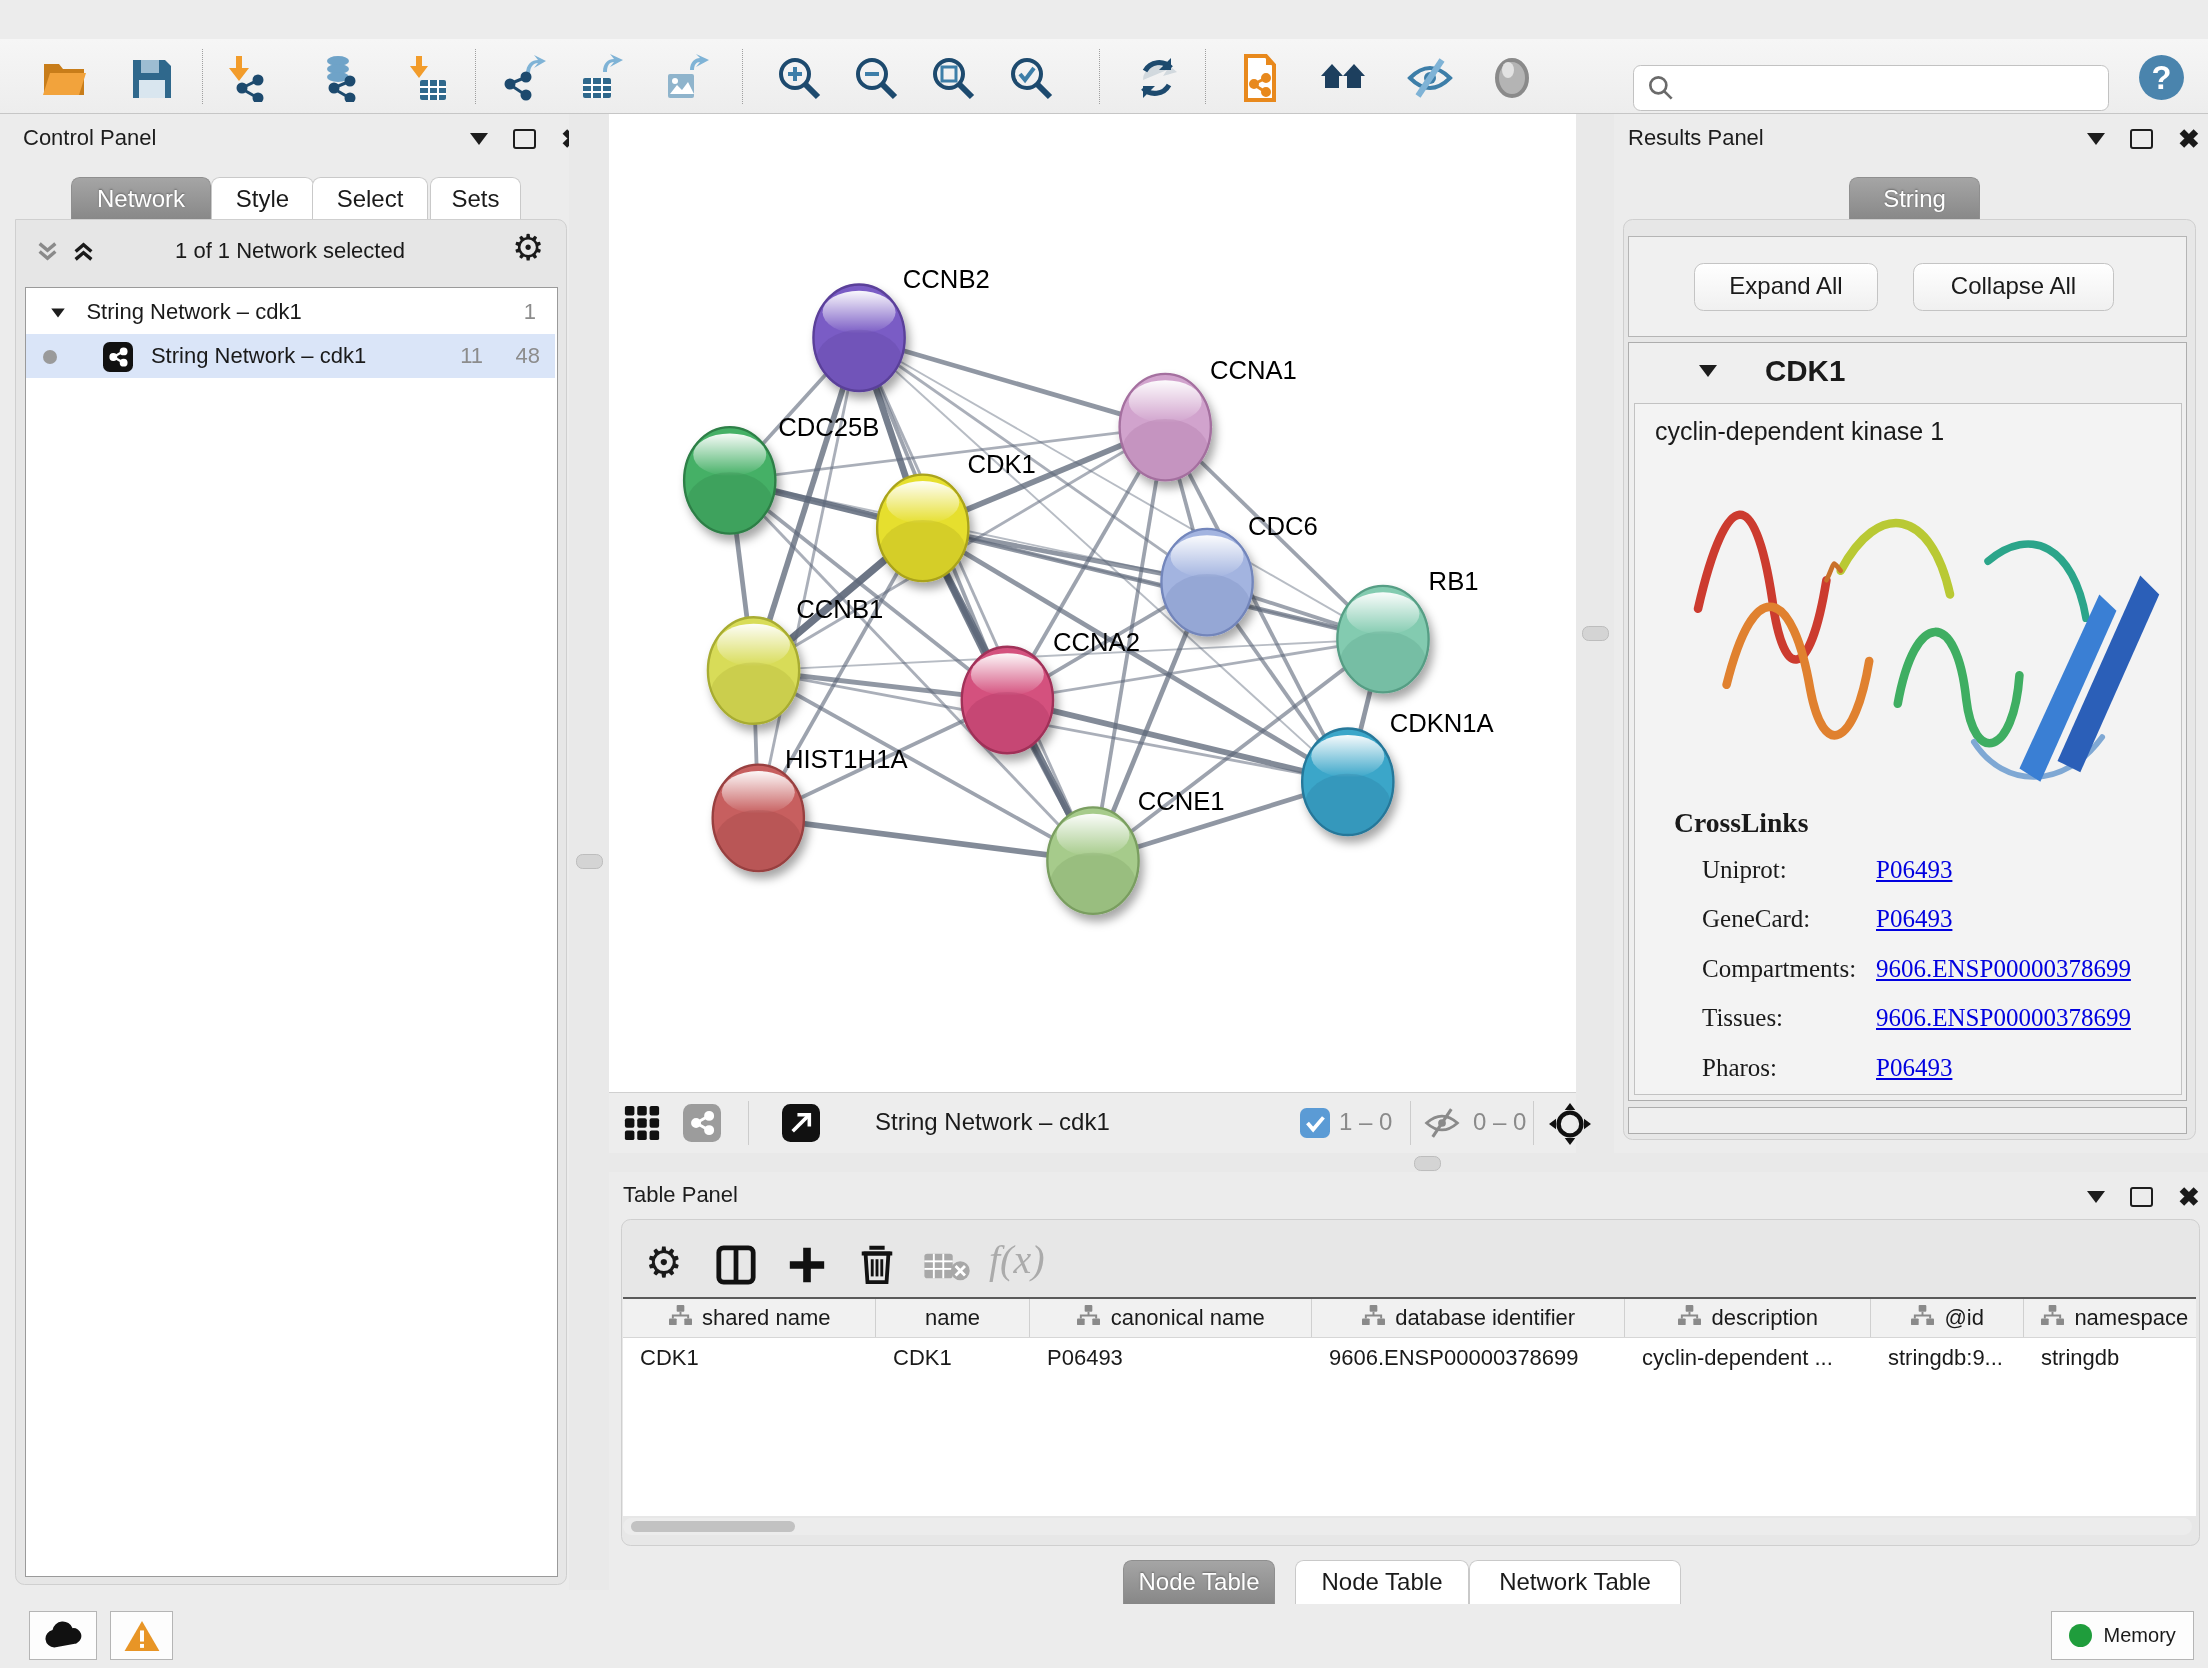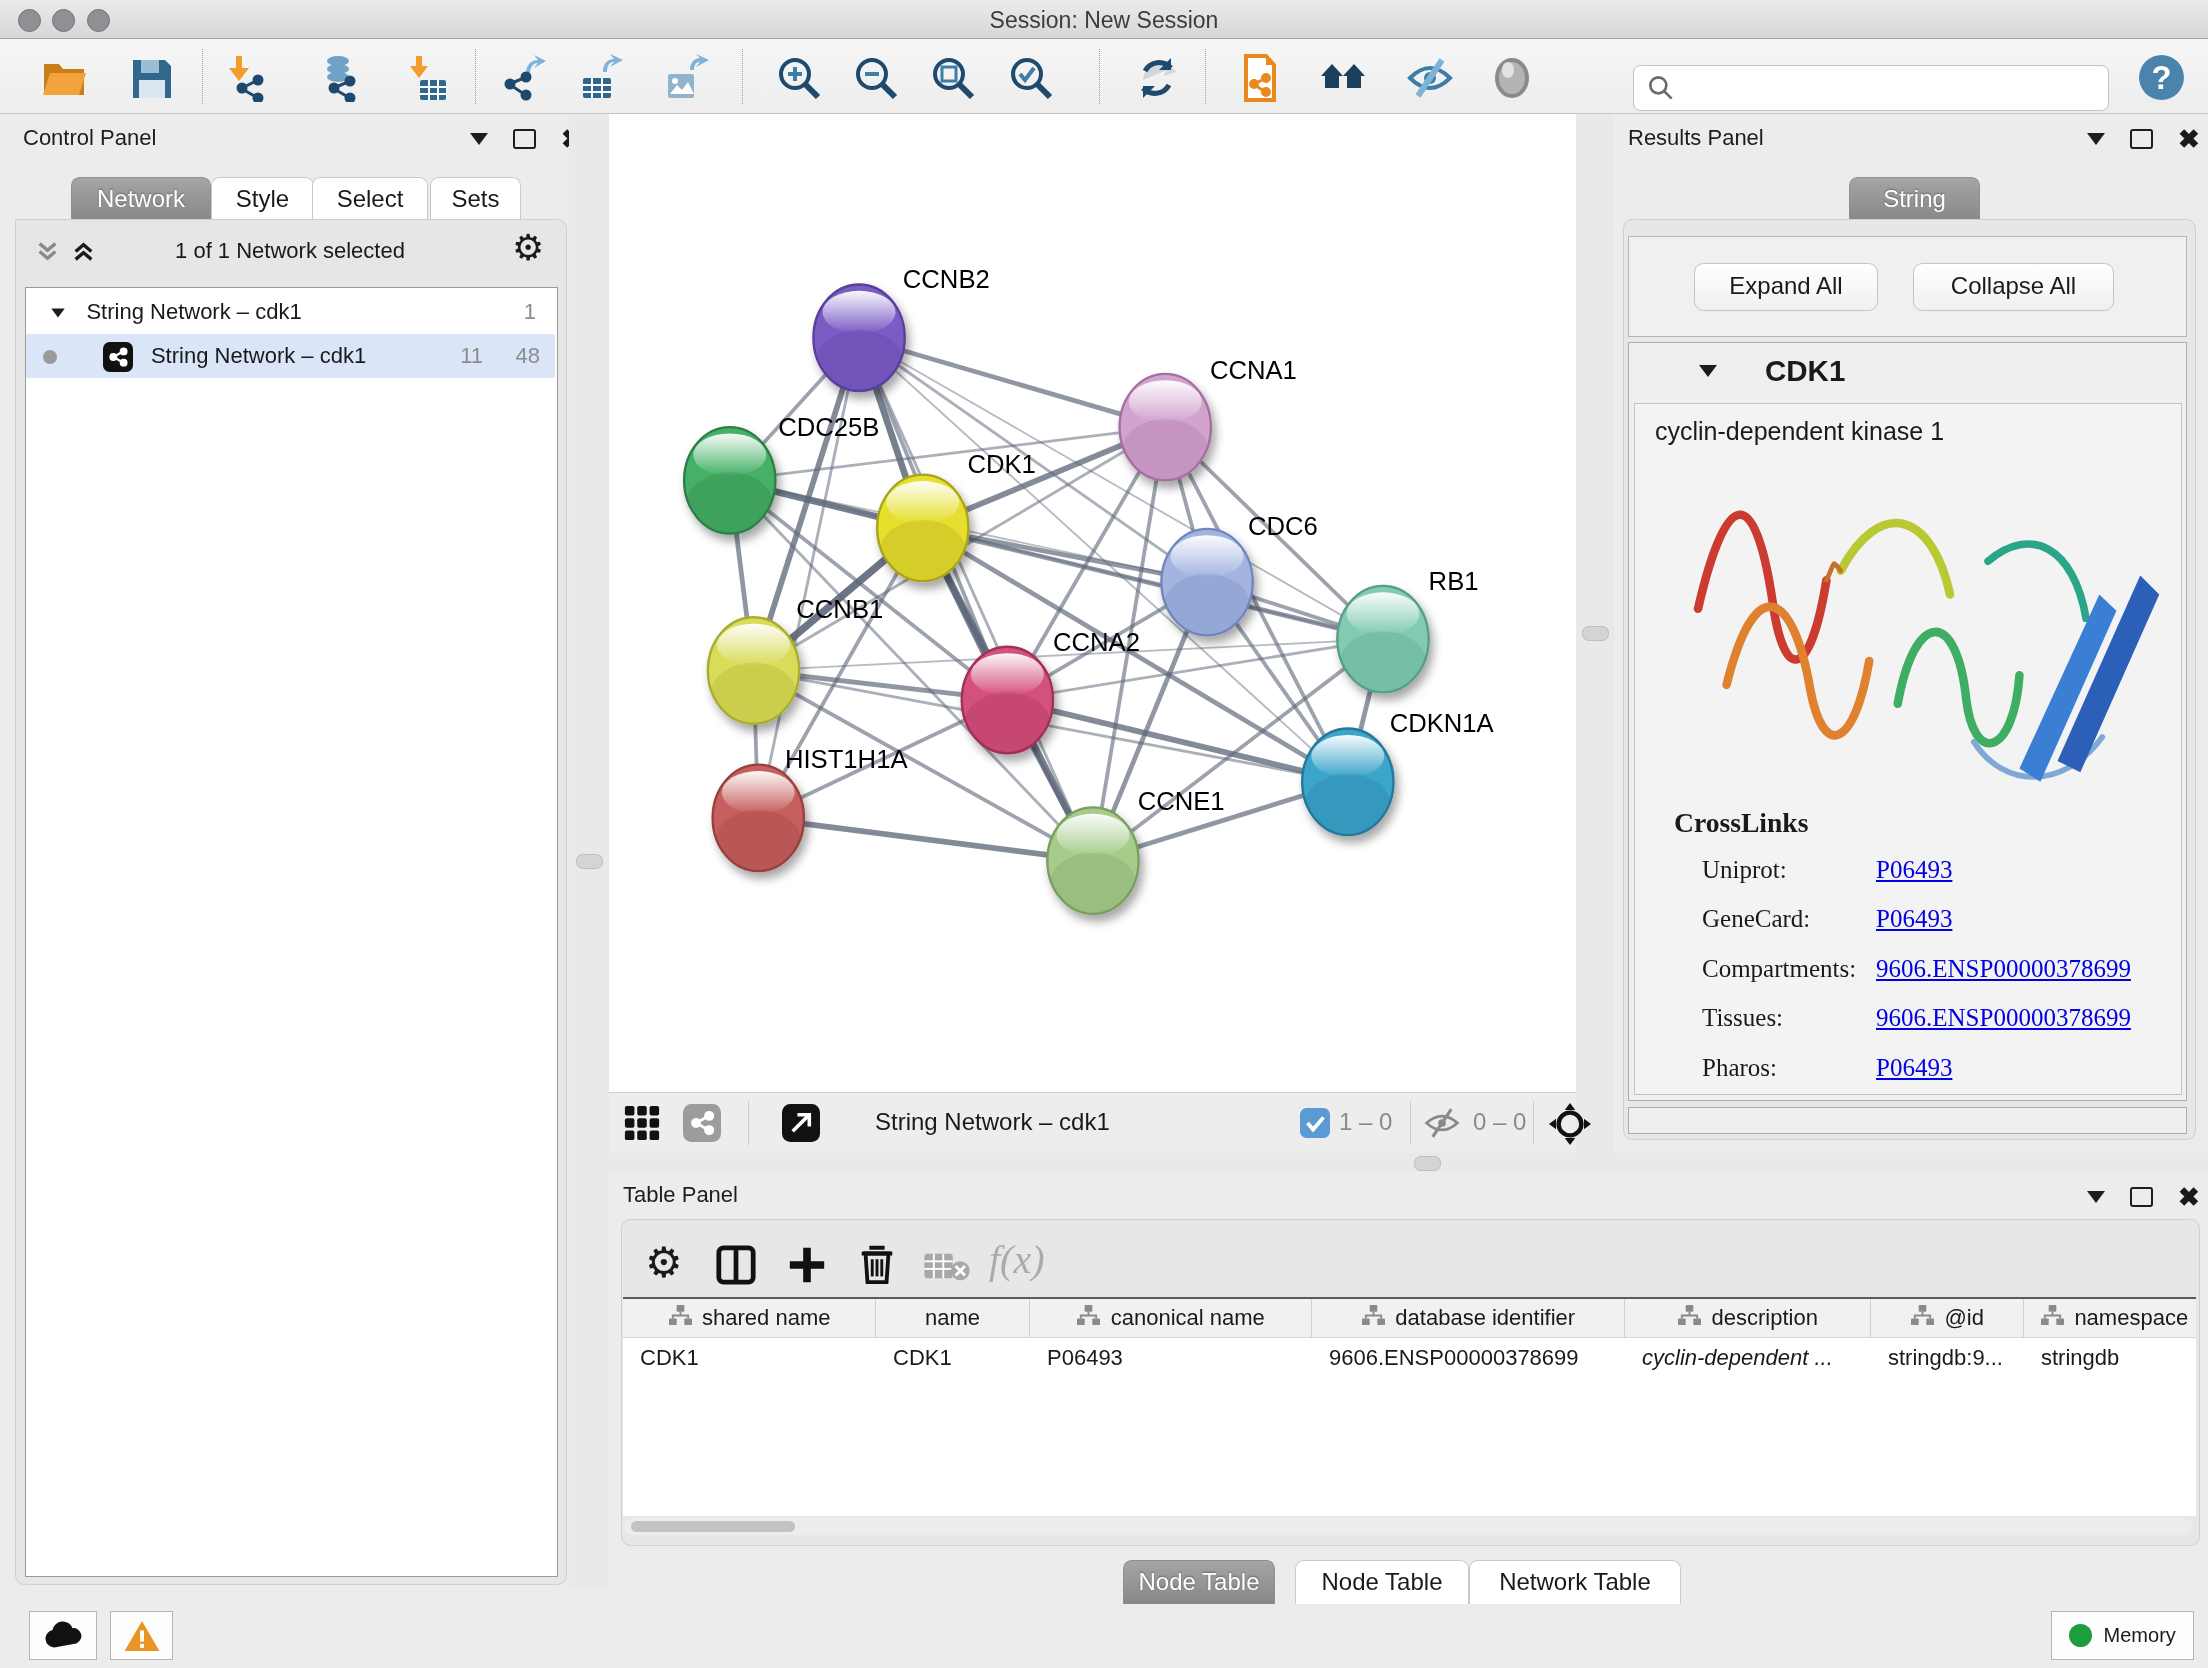--- a/index.html
+++ b/index.html
@@ -85,26 +85,20 @@
   .sbtn{position:absolute;top:1611px;height:49px;background:#fdfdfd;border:1.9px solid #b5b5b5;
     display:flex;align-items:center;justify-content:center;box-sizing:border-box;}
   .memdot{width:23px;height:23px;border-radius:50%;background:#1f9d3c;margin-right:11.4px;}
   .net-label{font-size:27px;fill:#000;font-family:"Liberation Sans",sans-serif;}
 </style>
 </head>
 <body>
 
 <div class="window">
 
-  <div class="titlebar">
-    <div class="tl" style="left:18px"></div>
-    <div class="tl" style="left:52px"></div>
-    <div class="tl" style="left:87px"></div>
-    <div class="win-title">Session: New Session</div>
-  </div>
 
   <div class="toolbar">
     <span class="tbtn" style="left:64px">
       <svg width="48" height="48" viewBox="0 0 48 48">
           <path d="M4 10h15l4 5h21v26H4z" fill="#c87d1a"></path>
           <path d="M10 19h36l-7 22H3z" fill="#f2a33c"></path>
         </svg>
       </span>
     <span class="tbtn" style="left:151px">
       <svg width="48" height="48" viewBox="0 0 48 48">
@@ -798,21 +792,21 @@
               </svg></span>
             <span>namespace</span>
           </div>
         </div>
       <div id="table-body">
           <div class="td-row">
             <div class="td" style="width: 253px;">CDK1</div>
             <div class="td" style="width: 154px;">CDK1</div>
             <div class="td" style="width: 282px;">P06493</div>
             <div class="td" style="width: 313px;">9606.ENSP00000378699</div>
-            <div class="td" style="width: 246px; font-style: italic;">cyclin-dependent ...</div>
+            <div class="td" style="width: 246px;">cyclin-dependent ...</div>
             <div class="td" style="width: 153px;">stringdb:9...</div>
             <div class="td" style="width: 181px;">stringdb</div>
           </div>
         </div>
     </div>
     <div class="hscroll">
         <div class="hthumb"></div>
       </div>
     <div class="tab sel" style="left:1123px;top:1560px;width:152px">Node Table</div>
     <div class="tab" style="left:1295px;top:1560px;width:174px">Node Table</div>

